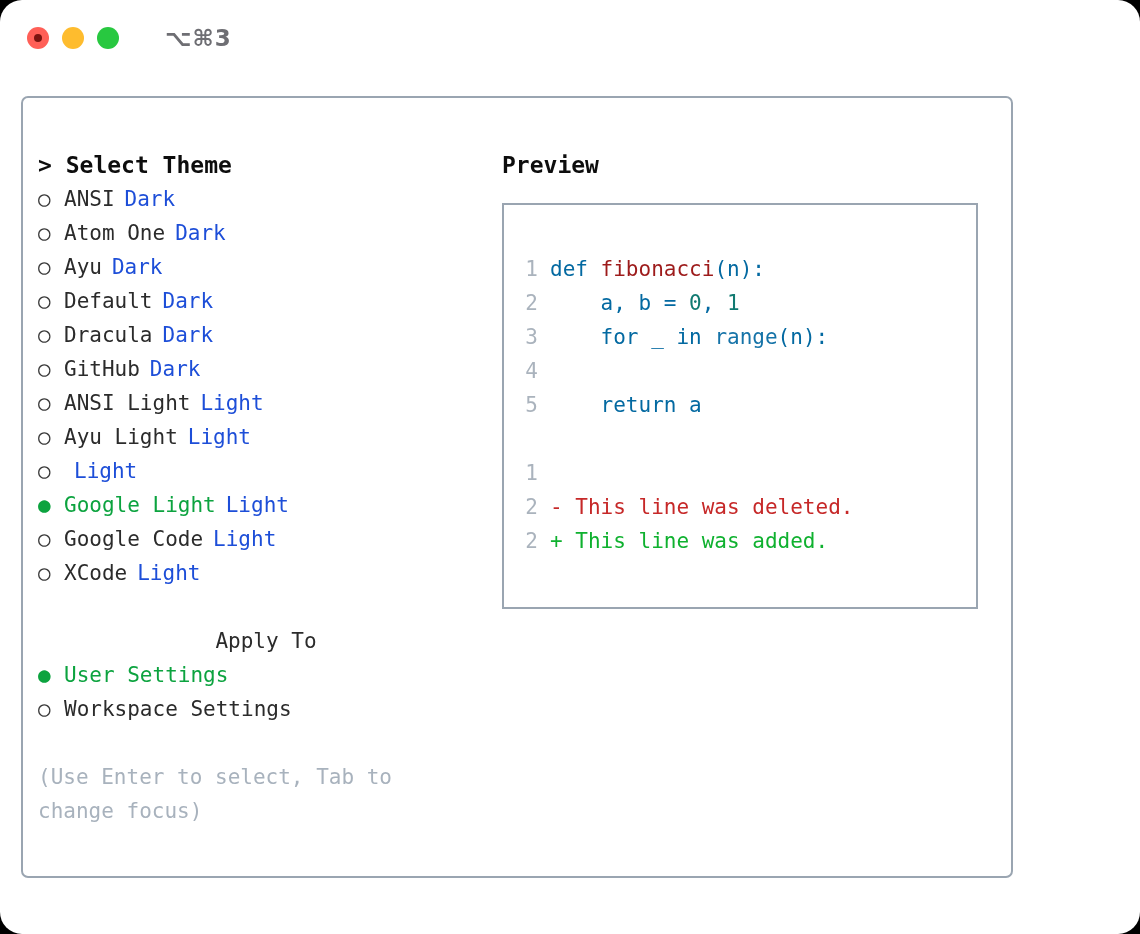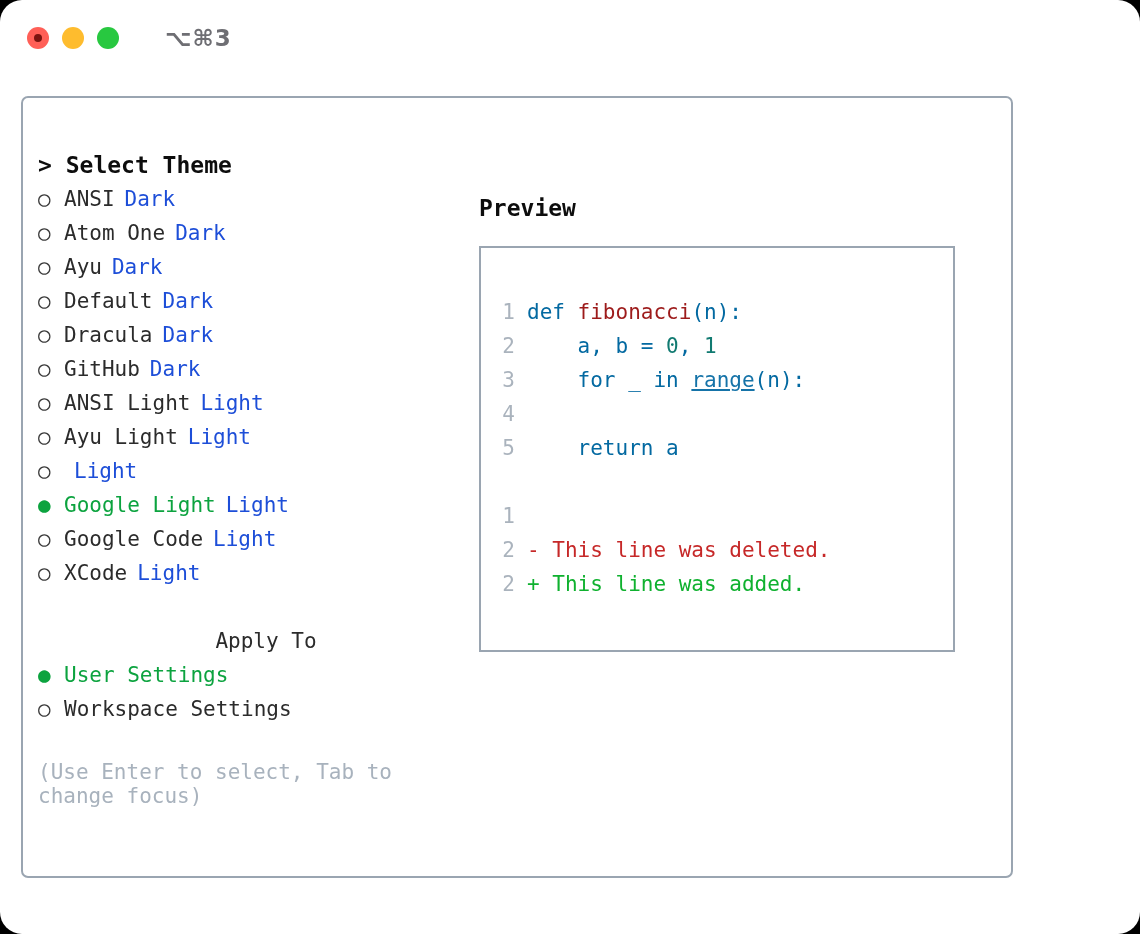--- a/index.html
+++ b/index.html
@@ -145,32 +145,31 @@
     line-height: 34px;
     white-space: pre;
     padding-left: 26px;
     text-align: center;
   }
 
   .hint {
     margin-top: 34px;
     width: 400px;
     font-size: 21px;
-    line-height: 24px;
+    line-height: 34px;
     color: #a8b2bd;
     white-space: pre-wrap;
   }
 
   
   .right-col {
     position: absolute;
-    left: 456px;
+    left: 479px;
     top: 50px;
     width: 495px;
-    margin-top: 43px;
   }
 
   .preview-box {
     margin-top: 21px;
     width: 476px;
     height: 406px;
     border: 2px solid #9aa5b1;
     box-sizing: border-box;
     background: #ffffff;
     position: relative;
@@ -197,21 +196,21 @@
     text-align: right;
     color: #aab3bd;
     margin-right: 12px;
   }
 
   .code-text { color: #24292e; }
 
   
   .tok-func  { color: #9d1b1b; }
   .tok-num   { color: #117a71; }
-  .tok-call  { color: #1573a8; text-decoration: underline; }
+  .tok-call  { color: #1573a8; }
   .tok-plain { color: #0369a1; }
 
   
   .diff-ctx { color: #6e7681; }
   .diff-del { color: #c62828; }
   .diff-add { color: #0fb12f; }
 
   .diff-gap { height: 34px; }
 </style>
 </head>

